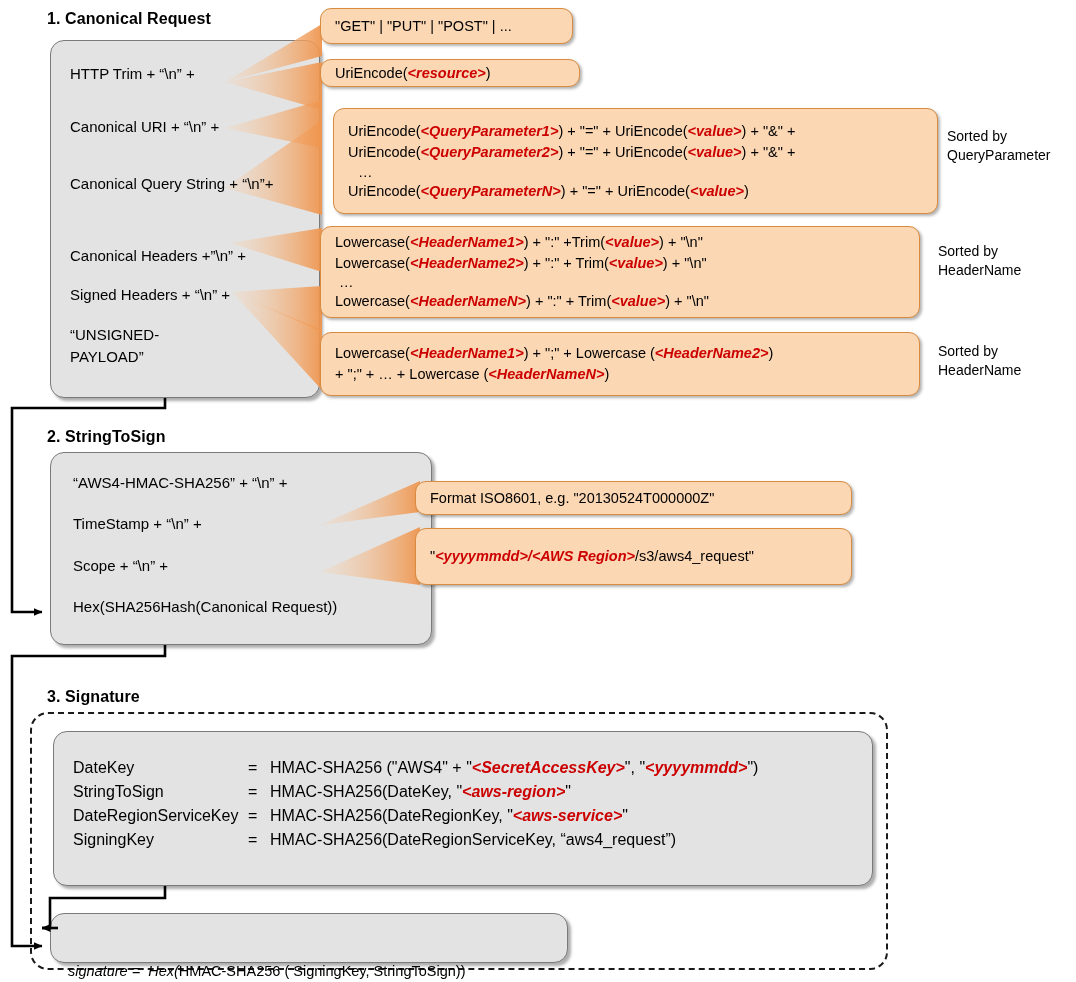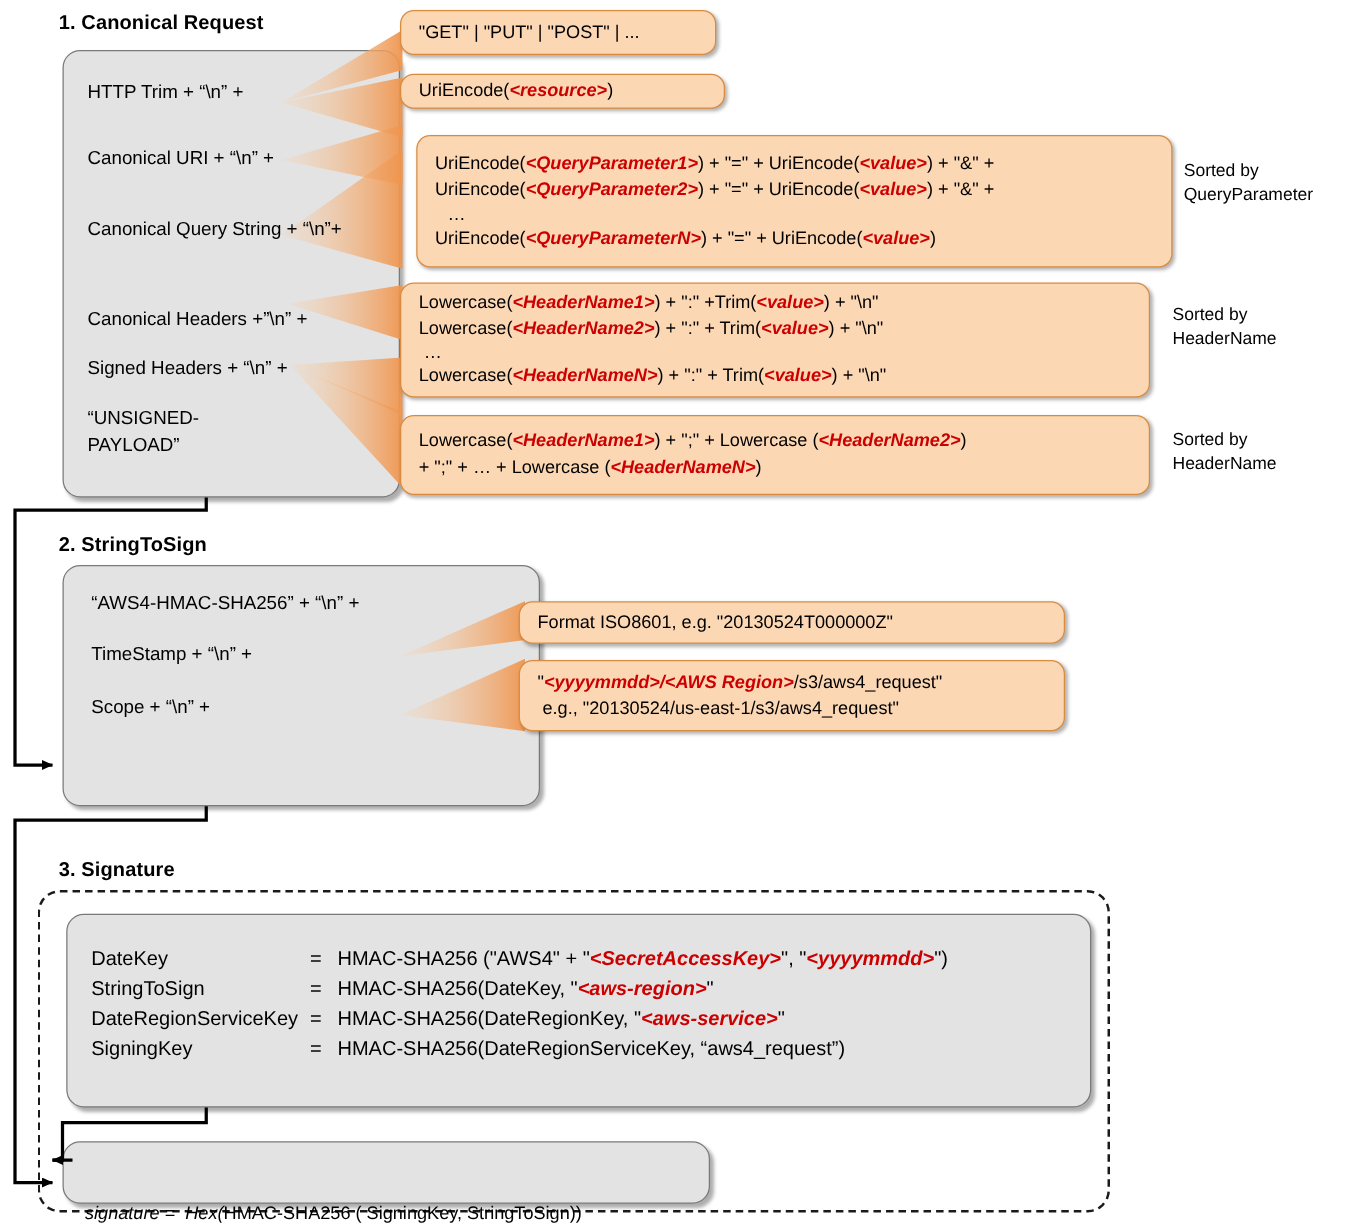--- a/index.html
+++ b/index.html
@@ -194,30 +194,30 @@
   <div class="abs gray-panel" style="left:50px; top:452px; width:382px; height:193px;"></div>
 
   <svg class="wedge-svg" style="left:0px; top:0px; width:460px; height:660px;">
     <polygon points="320,525 420,481 420,512" fill="url(#wg)"></polygon>
     <polygon points="320,572 420,527 420,585" fill="url(#wg)"></polygon>
   </svg>
 
   <div class="abs item" style="left:73px; top:474px;">“AWS4-HMAC-SHA256” + “\n” +</div>
   <div class="abs item" style="left:73px; top:515px;">TimeStamp + “\n” +</div>
   <div class="abs item" style="left:73px; top:557px;">Scope + “\n” +</div>
+  <div class="abs item" style="left:73px; top:598px;">Hex(SHA256Hash(Canonical Request))</div>
 
   <div class="abs callout" style="left:415px; top:481px; width:437px; height:34px;">
     <span class="row">Format ISO8601,  e.g. "20130524T000000Z"</span>
   </div>
 
   <div class="abs callout" style="left:415px; top:528px; width:437px; height:57px;">
     <span class="row">
       <span>"</span><span class="ph">&lt;yyyymmdd&gt;</span><span class="ph">/</span><span class="ph">&lt;AWS Region&gt;</span><span>/s3/aws4_request"</span>
     </span>
-    <span class="row" style="padding-left:4px;">e.g., "20130524/us-east-1/s3/aws4_request"</span>
   </div>
 
   <div class="abs section-title" style="left:47px; top:688px;">3. Signature</div>
 
   <div class="abs dashed-box" style="left:30px; top:712px; width:858px; height:258px;"></div>
 
   <div class="abs gray-panel" style="left:53px; top:731px; width:820px; height:155px;"></div>
 
   <div class="abs" style="left:73px; top:756px; width:800px;">
     <div class="sig-line">

